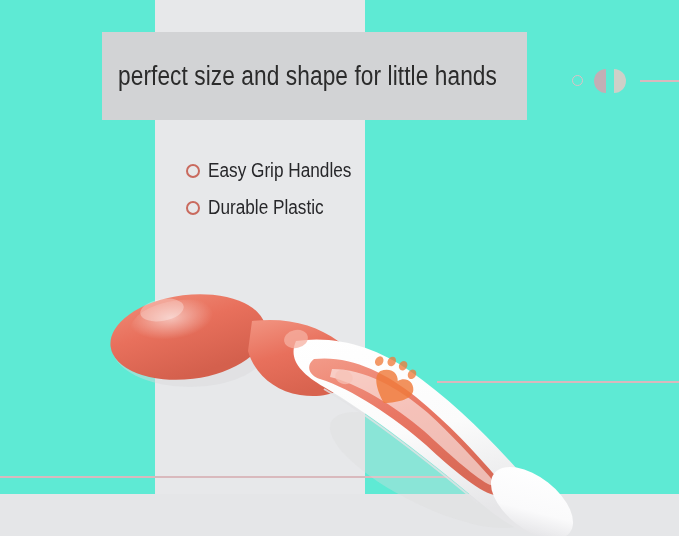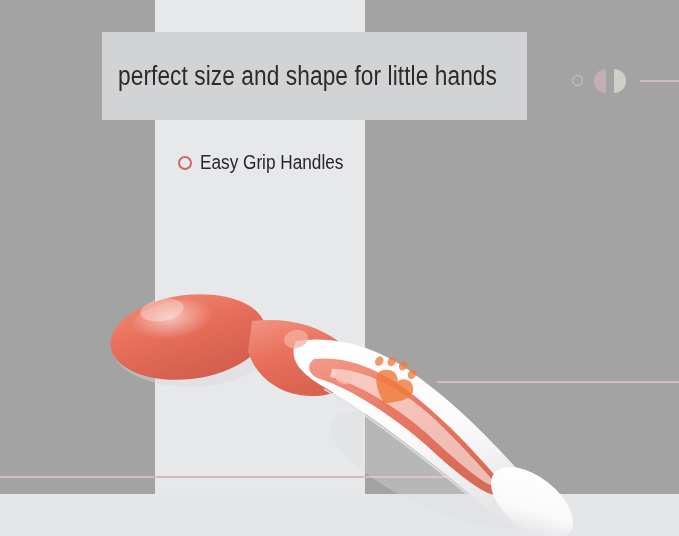--- a/index.html
+++ b/index.html
@@ -7,21 +7,21 @@
     padding: 0;
     background: #ffffff;
   }
   body {
     font-family: "Liberation Sans", sans-serif;
   }
   #stage {
     position: relative;
     width: 679px;
     height: 536px;
-    background: #a3a3a3;
+    background: #5eead4;
     overflow: hidden;
   }
 
   
   .panel-column {
     position: absolute;
     left: 155px;
     top: 0;
     width: 210px;
     height: 497px;
@@ -82,21 +82,21 @@
     transform: scaleX(0.84);
     transform-origin: left center;
     white-space: nowrap;
   }
 
   
   .features {
     position: absolute;
     left: 170px;
     top: 136px;
-    margin: 8px;
+    margin: 16px;
     padding: 0;
     list-style: none;
   }
   .feature-item {
     display: flex;
     align-items: center;
     height: 37px;
   }
   .bullet-ring {
     width: 14px;
@@ -169,20 +169,24 @@
   <div class="panel-column"></div>
 
   <div class="panel-headline"></div>
 
   <div class="headline">perfect size and shape for little hands</div>
 
   <ul class="features">
     <li class="feature-item">
       <span class="bullet-ring"></span>
       <span class="feature-label">Easy Grip Handles</span>
+    </li>
+    <li class="feature-item">
+      <span class="bullet-ring"></span>
+      <span class="feature-label">Durable Plastic</span>
     </li>
   </ul>
 
   <div class="deco">
     <span class="deco-ring"></span>
     <span class="deco-half-left"></span>
     <span class="deco-half-right"></span>
   </div>
   <div class="rule rule-deco"></div>
 

